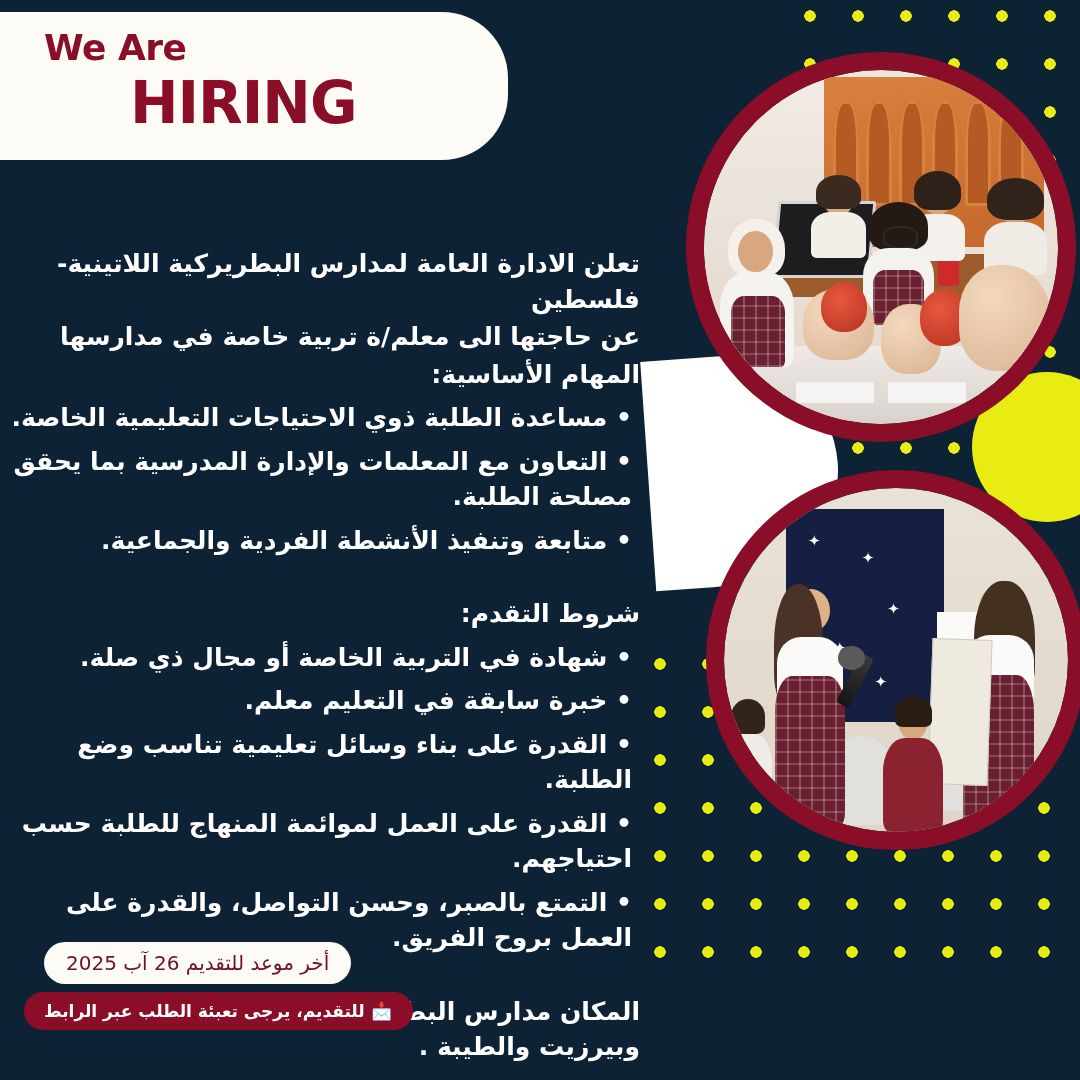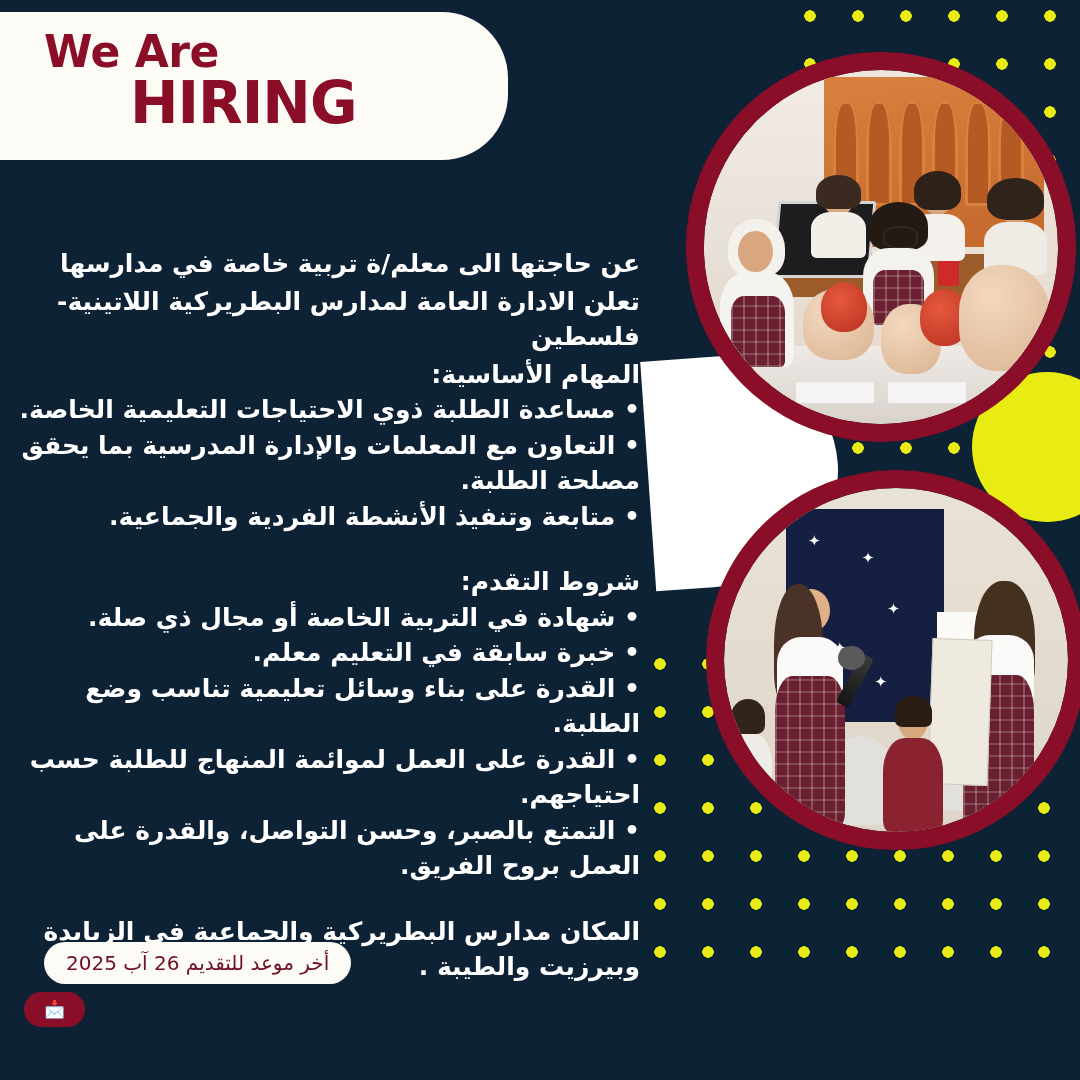--- a/index.html
+++ b/index.html
@@ -102,21 +102,21 @@
     border-radius:24% 24% 8% 8%;}
 
   
   .header-card{
     position:absolute;left:-40px;top:12px;width:548px;height:148px;
     background:#fdfbf6;
     border-radius:40px 66px 66px 40px;
   }
   .we-are{
     position:absolute;left:84px;top:18px;
-    font-size:44px;font-weight:bold;color:#8b0e28;
+    font-size:36px;font-weight:bold;color:#8b0e28;
     letter-spacing:-.5px;line-height:1;
   }
   .hiring{
     position:absolute;left:170px;top:62px;
     font-size:58px;font-weight:bold;color:#8b0e28;
     letter-spacing:-1px;line-height:1;
   }
   .join-team{
     position:absolute;left:92px;top:130px;
     font-size:19px;font-weight:bold;color:#dedd5e;
@@ -133,21 +133,21 @@
     direction:rtl;white-space:nowrap;
   }
 
   
   .body-col{
     position:absolute;right:440px;top:246px;width:640px;
     direction:rtl;text-align:right;color:#ffffff;
   }
   .para{font-size:25px;line-height:1.42;font-weight:bold;margin:0 0 2px 0;}
   .sec-head{font-size:25px;line-height:1.42;font-weight:bold;margin:0;}
-  .bullet{font-size:25px;line-height:1.42;font-weight:bold;margin:0;}
+  .bullet{font-size:25px;line-height:1.42;font-weight:bold;margin:8px;}
   .gap{height:30px;}
   .loc{font-size:25px;line-height:1.42;font-weight:bold;margin:0;}
 
   
   .deadline-pill{
     position:absolute;left:44px;top:942px;
     background:#fdfbf6;color:#6e1026;
     border-radius:24px;padding:9px 22px;
     font-size:20px;direction:rtl;white-space:nowrap;font-weight:normal;
   }
@@ -276,36 +276,37 @@
     </div>
   </div>
 
   <div class="header-card">
     <div class="we-are">We Are</div>
     <div class="hiring">HIRING</div>
   </div>
 
 
   <div class="body-col">
+    <p class="para">تعلن الادارة العامة لمدارس البطريركية اللاتينية- فلسطين</p>
     <p class="para">عن حاجتها الى معلم/ة تربية خاصة في مدارسها</p>
-    <p class="para">تعلن الادارة العامة لمدارس البطريركية اللاتينية- فلسطين</p>
     <p class="sec-head">المهام الأساسية:</p>
     <p class="bullet">• مساعدة الطلبة ذوي الاحتياجات التعليمية الخاصة.</p>
     <p class="bullet">• التعاون مع المعلمات والإدارة المدرسية بما يحقق مصلحة الطلبة.</p>
     <p class="bullet">• متابعة وتنفيذ الأنشطة الفردية والجماعية.</p>
     <div class="gap"></div>
     <p class="sec-head">شروط التقدم:</p>
     <p class="bullet">• شهادة في التربية الخاصة أو مجال ذي صلة.</p>
     <p class="bullet">• خبرة سابقة في التعليم معلم.</p>
     <p class="bullet">• القدرة على بناء وسائل تعليمية تناسب وضع الطلبة.</p>
     <p class="bullet">• القدرة على العمل لموائمة المنهاج للطلبة حسب احتياجهم.</p>
     <p class="bullet">• التمتع بالصبر، وحسن التواصل، والقدرة على العمل بروح الفريق.</p>
     <div class="gap"></div>
     <p class="loc">المكان مدارس البطريركية والجماعية في الزبابدة وبيرزيت والطيبة .</p>
   </div>
 
   <div class="deadline-pill">أخر موعد للتقديم 26 آب 2025</div>
 
   <div class="apply-pill">
     <span class="mail-icon">📩</span>
+    <span>للتقديم، يرجى تعبئة الطلب عبر الرابط</span>
   </div>
 
 </div>
 
 </body></html>

